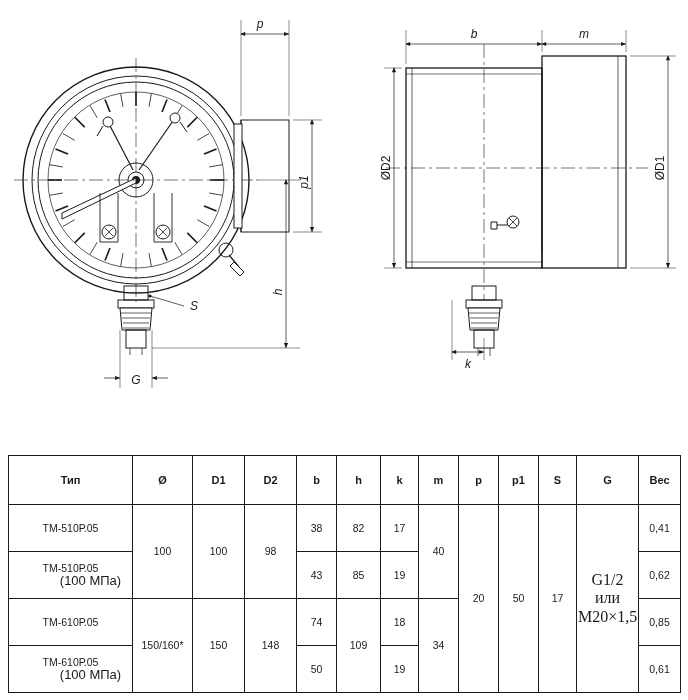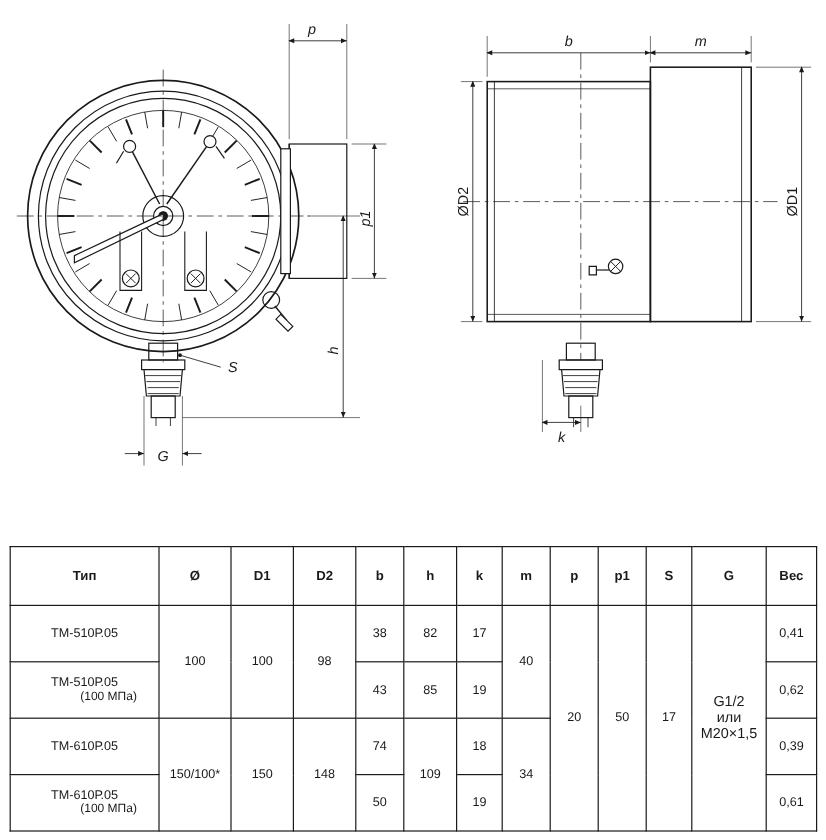--- a/index.html
+++ b/index.html
@@ -56,26 +56,27 @@
   }
   table.spec tbody td {
     height: 42px;
   }
   td.type-cell {
     font-size: 10.5px;
     white-space: nowrap;
   }
   td.type-cell .sub {
     display: block;
-    font-size: 10px;
+    font-size: 13px;
     padding-left: 40px;
   }
   .g-cell {
     line-height: 1.25;
-    font-size: 12px;
+    font-size: 16px;
+    font-family: Liberation Serif, serif;
   }
   .g-cell span {
     display: block;
   }
   text {
     font-family: "Liberation Sans", sans-serif;
     fill: #1a1a1a;
   }
   .lbl {
     font-size: 12px;
@@ -371,28 +372,28 @@
           </td>
           <td>43</td>
           <td>85</td>
           <td>19</td>
           <td>0,62</td>
         </tr>
         <tr>
           <td class="type-cell">
             <span>ТМ-610Р.05</span>
           </td>
-          <td rowspan="2">150/100*</td>
+          <td rowspan="2">150/160*</td>
           <td rowspan="2">150</td>
           <td rowspan="2">148</td>
           <td>74</td>
           <td rowspan="2">109</td>
           <td>18</td>
           <td rowspan="2">34</td>
-          <td>0,39</td>
+          <td>0,85</td>
         </tr>
         <tr>
           <td class="type-cell">
             <span>ТМ-610Р.05</span>
             <span class="sub">(100 МПа)</span>
           </td>
           <td>50</td>
           <td>19</td>
           <td>0,61</td>
         </tr>

